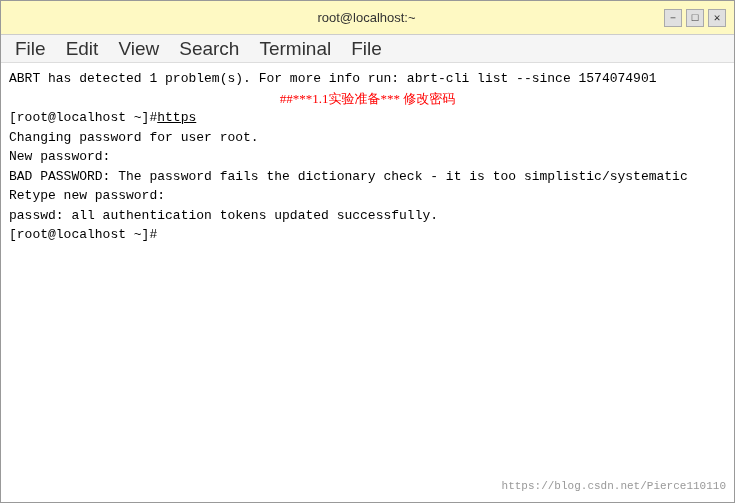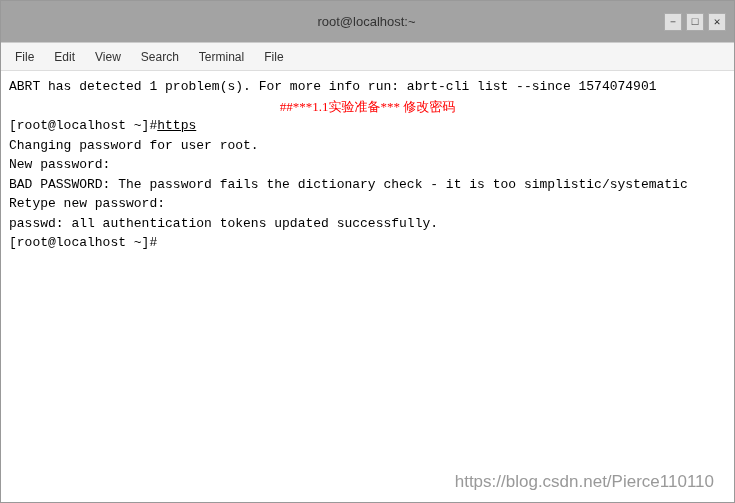--- a/index.html
+++ b/index.html
@@ -19,22 +19,22 @@
     .window {
       width: 735px;
       height: 503px;
       background: #ffffff;
       border: 1px solid #999;
       display: flex;
       flex-direction: column;
     }
 
     .title-bar {
-      background: #a3a3a3;
-      height: 42px;
+      background: #fef9c3;
+      height: 34px;
       display: flex;
       align-items: center;
       justify-content: space-between;
       border-bottom: 1px solid #ccc;
       padding: 0 8px;
       user-select: none;
     }
 
     .title-bar-text {
       flex: 1;
@@ -63,21 +63,21 @@
     }
 
     .menu-bar {
       background: #f5f5f5;
       height: 28px;
       display: flex;
       align-items: center;
       border-bottom: 1px solid #ddd;
       padding: 0 4px;
       font-family: Arial, sans-serif;
-      font-size: 12px;
+      font-size: 19px;
       color: #333;
     }
 
     .menu-item {
       padding: 3px 10px;
       cursor: pointer;
     }
 
     .terminal-body {
       flex: 1;
@@ -107,23 +107,23 @@
       align-items: baseline;
     }
 
     .command-text {
       text-decoration: underline;
     }
 
     .watermark {
       position: absolute;
       bottom: 8px;
-      right: 20px;
-      font-family: Liberation Sans, sans-serif;
-      font-size: 17px;
+      right: 8px;
+      font-family: Liberation Mono, monospace;
+      font-size: 11px;
       color: #999;
     }
 
     .annotation-line {
       display: flex;
       justify-content: center;
       font-family: Liberation Serif, serif;
     }
   </style>
 </head>

